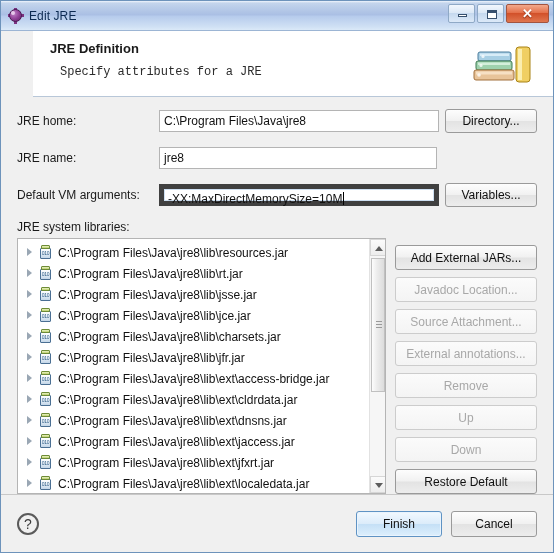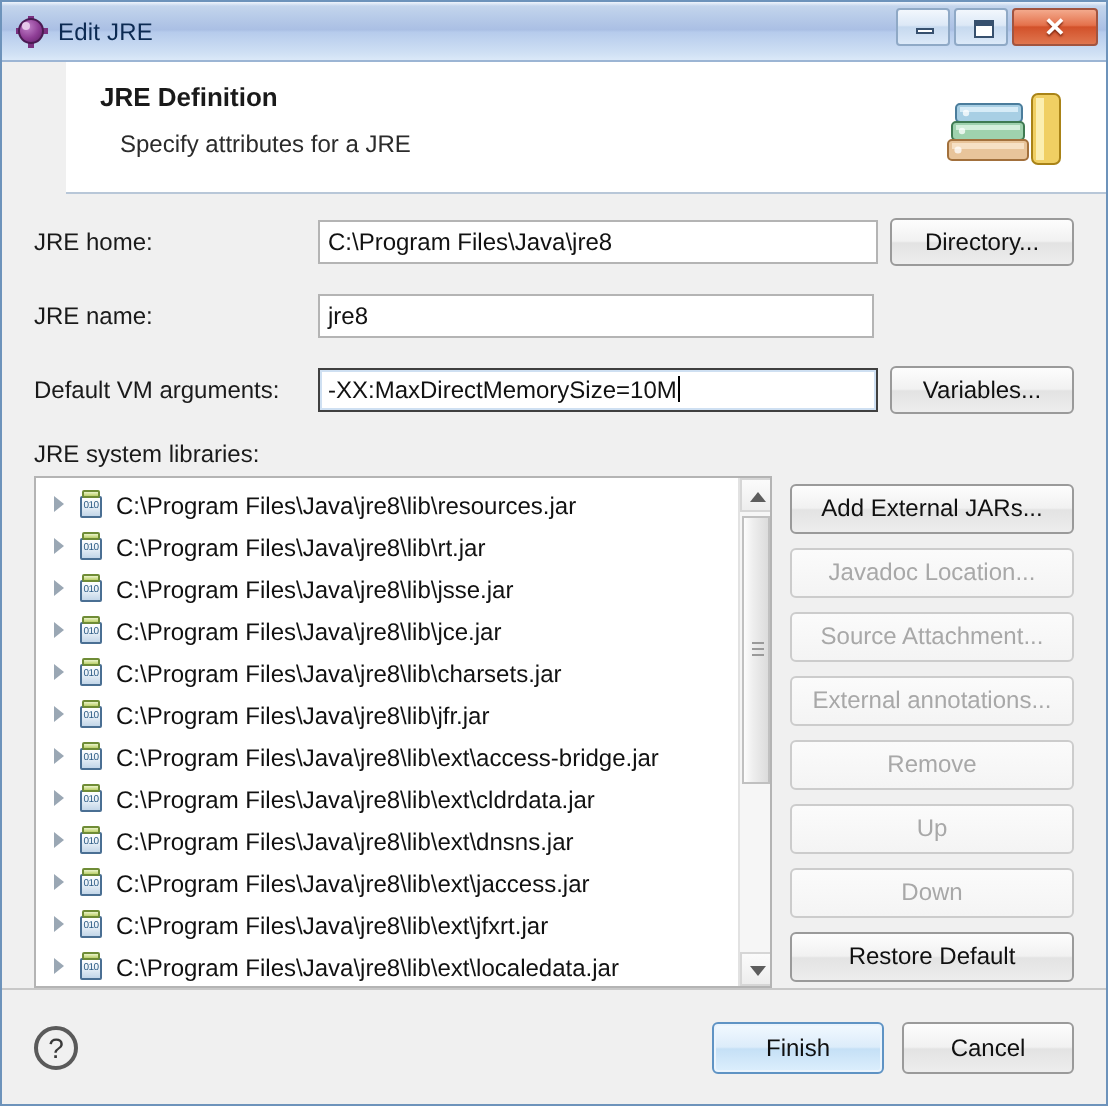--- a/index.html
+++ b/index.html
@@ -144,20 +144,21 @@
   #header-title {
     font-size: 13px;
     font-weight: bold;
     color: #1a1a1a;
     margin-bottom: 9px;
   }
   #header-sub {
     font-size: 12px;
     color: #2b2b2b;
     padding-left: 10px;
+    font-family: Liberation Mono, monospace;
   }
 
   
   #books-icon {
     position: absolute;
     right: 11px; top: 9px;
     width: 78px; height: 50px;
   }
 
   
@@ -187,21 +188,21 @@
     background: #ffffff;
     font-size: 12px;
     font-family: "Liberation Sans", sans-serif;
     color: #111;
     padding: 0 4px;
     line-height: 20px;
     outline: none;
     flex: 1 1 auto;
   }
   .txtinput.focused {
-    border: 1px solid #404040;
+    border: 5px solid #404040;
     box-shadow: inset 0 0 0 1px #cfe0f2;
   }
   .caret {
     display: inline-block;
     width: 1px;
     height: 13px;
     background: #000;
     vertical-align: -2px;
     margin-left: 1px;
   }
@@ -226,21 +227,21 @@
 
   #libs-label {
     font-size: 12px;
     color: #1a1a1a;
     margin-top: 13px;
     margin-bottom: 4px;
   }
 
   #libs-area {
     display: flex;
-    align-items: center;
+    align-items: flex-end;
   }
 
   #libs-list {
     width: 369px;
     height: 256px;
     box-sizing: border-box;
     border: 1px solid #b4b4b4;
     background: #ffffff;
     position: relative;
     overflow: hidden;

